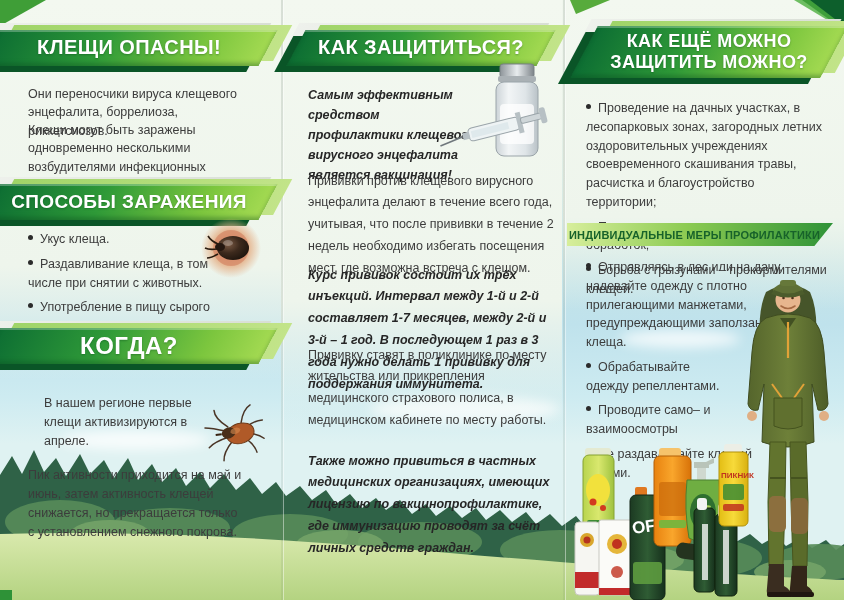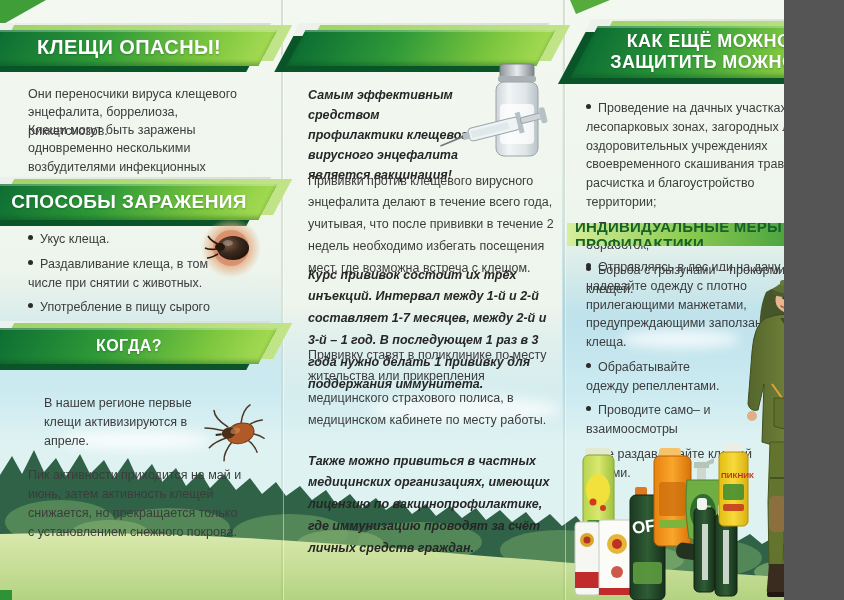--- a/index.html
+++ b/index.html
@@ -1,17 +1,17 @@
 <!DOCTYPE html>
 <html lang="ru"><head>
 <meta charset="utf-8">
 <style>
   html,body{margin:0;padding:0;background:#555;}
   #page{
-    position:relative;width:784px;height:600px;overflow:hidden;
+    position:relative;width:844px;height:600px;overflow:hidden;
     font-family:"Liberation Sans","DejaVu Sans",sans-serif;
     background:linear-gradient(180deg,#f0f6ed 0%,#e9f2e8 18%,#d9ebe4 32%,#c6e4e7 44%,#bfe2ec 54%,#cdebf1 66%,#dff2f2 74%);
   }
   
   .cloud{position:absolute;background:rgba(255,255,255,.75);border-radius:50%;filter:blur(6px);}
   #forest{position:absolute;left:0;top:430px;width:844px;height:170px;}
   .fold{position:absolute;top:0;width:2px;height:600px;background:linear-gradient(180deg,rgba(90,110,95,.18),rgba(90,110,95,.10));box-shadow:1px 0 0 rgba(255,255,255,.45);}
   .panel-overlay{position:absolute;left:0;width:281px;background:linear-gradient(180deg,#f3f8f0 0%,#eef5ec 70%,rgba(238,245,236,0) 100%);}
   
   .corner{position:absolute;}
@@ -27,21 +27,21 @@
   
   .para{position:absolute;color:#3c3c3c;font-size:12.5px;line-height:1.5;}
   .para.bold{color:#262626;font-weight:bold;font-style:italic;}
   .blist{position:absolute;color:#3c3c3c;font-size:12.5px;line-height:1.5;}
   .bitem{margin-bottom:6px;}
   .dot{display:inline-block;width:5px;height:5px;border-radius:50%;background:#2b2b2b;margin-right:7px;vertical-align:3px;}
   .banner{position:absolute;display:flex;align-items:center;
     background:linear-gradient(90deg,#d7ee9b 0%,#8ccb52 45%,#2e9237 100%);
     clip-path:polygon(0 0,100% 0,93% 100%,0 100%);
     box-shadow:0 2px 0 rgba(10,80,35,.35);}
-  .banner span{color:#17622a;font-weight:bold;font-size:15px;letter-spacing:.2px;padding-left:8px;}
+  .banner span{color:#17622a;font-weight:bold;font-size:11px;letter-spacing:.2px;padding-left:2px;}
 </style>
 </head>
 <body>
 
 <div id="page">
 
   <div class="cloud" style="left:370px;top:396px;width:190px;height:26px;"></div>
   <div class="cloud" style="left:60px;top:430px;width:150px;height:20px;"></div>
   <div class="cloud" style="left:620px;top:330px;width:120px;height:18px;"></div>
 
@@ -140,21 +140,21 @@
     <ellipse cx="35" cy="30" rx="16" ry="12" fill="url(#tickbody)"></ellipse>
     <ellipse cx="22" cy="29" rx="5" ry="4" fill="#241710"></ellipse>
     <ellipse cx="30" cy="25" rx="5" ry="3" fill="#ffffff" opacity=".25"></ellipse>
   </svg>
 
   <div class="ribbon" style="left:-10px;top:328px;width:278px;height:36px;">
     <div class="rb-gray"></div>
     <div class="rb-light"></div>
     <div class="rb-shadow"></div>
     <div class="rb-body"></div>
-    <span class="rb-text" style="font-size:16px;">КОГДА?</span>
+    <span class="rb-text" style="font-size:24px;">КОГДА?</span>
   </div>
 
   <div style="position:absolute;left:28px;top:378px;width:200px;">
     <p class="para" style="position:static;margin:16px;">В нашем регионе первые клещи активизируются в апреле.</p>
     <p class="para" style="position:static;margin:0;width:215px;">Пик активности приходится на май и июнь, затем активность клещей снижается, но прекращается только с установлением снежного покрова.</p>
   </div>
 
   <svg style="position:absolute;left:200px;top:395px;" width="70" height="70" viewBox="0 0 70 70">
     <g transform="rotate(-18 35 38)">
       <g stroke="#4a3526" stroke-width="1.5" fill="none" stroke-linecap="round">
@@ -173,20 +173,21 @@
       <path d="M22,35 l-6,-1" stroke="#3a2412" stroke-width="2"></path>
       <ellipse cx="36" cy="36" rx="5" ry="3" fill="#d98a4f" opacity=".6"></ellipse>
     </g>
   </svg>
 
   <div class="ribbon" style="left:296px;top:30px;width:250px;height:36px;">
     <div class="rb-gray"></div>
     <div class="rb-light"></div>
     <div class="rb-shadow"></div>
     <div class="rb-body"></div>
+    <span class="rb-text" style="font-size:20px;">КАК ЗАЩИТИТЬСЯ?</span>
   </div>
 
   <p class="para bold" style="left:308px;top:72px;width:168px;line-height:1.6;">Самым эффективным средством профилактики клещевого вирусного энцефалита является вакцинация!</p>
 
   <svg style="position:absolute;left:438px;top:58px;" width="122" height="102" viewBox="0 0 122 102">
     <defs>
       <linearGradient id="glass" x1="0" y1="0" x2="1" y2="0">
         <stop offset="0" stop-color="#cdd4d8"></stop>
           <stop offset="0.3" stop-color="#f2f5f6"></stop>
           <stop offset="0.7" stop-color="#dfe5e8"></stop>

